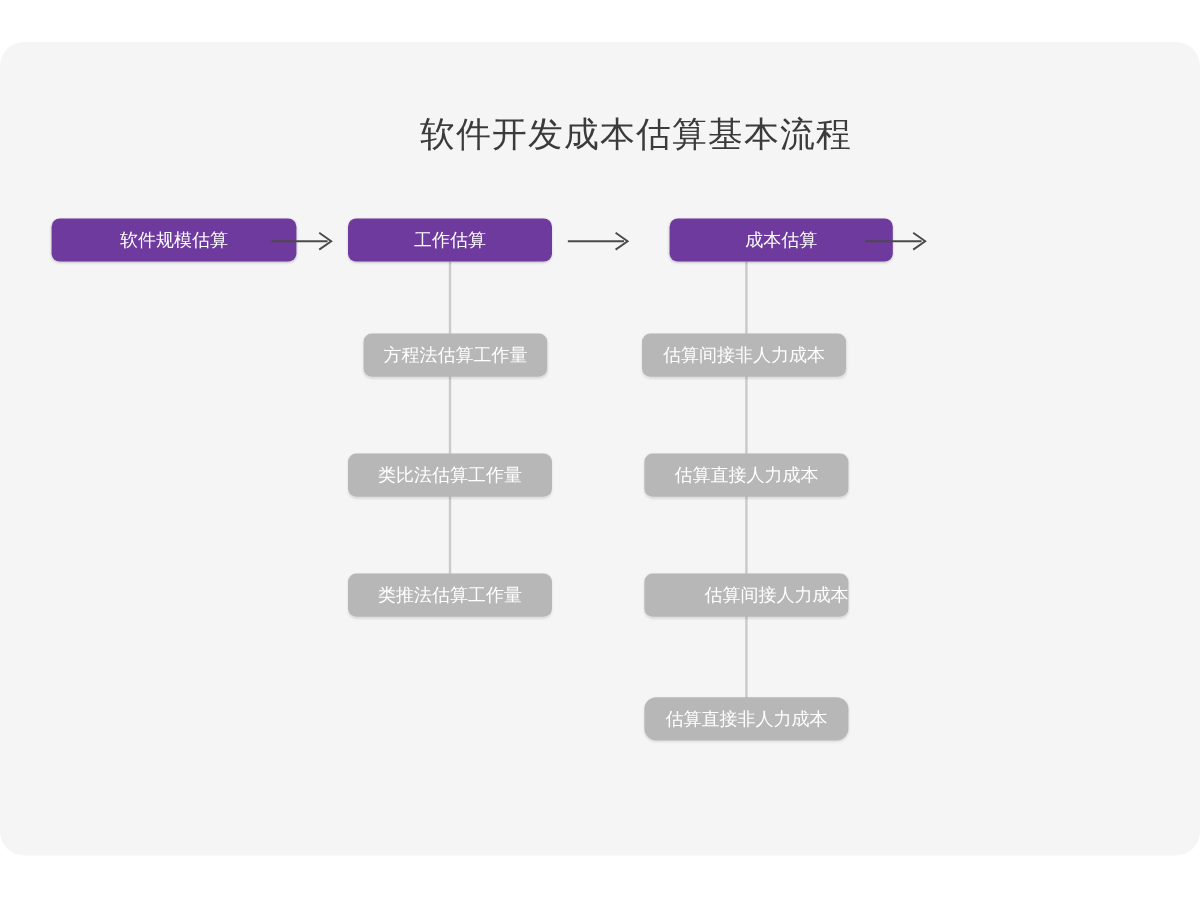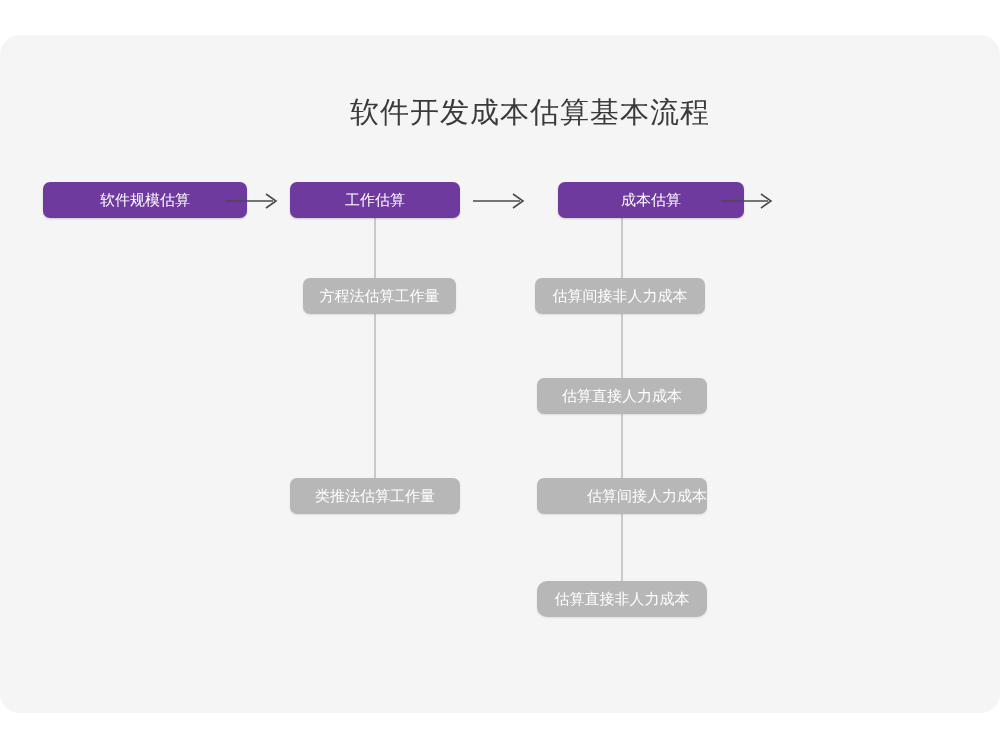--- a/index.html
+++ b/index.html
@@ -104,20 +104,21 @@
     <svg width="54" height="22" viewBox="0 0 54 22" aria-hidden="true">
       <line x1="0" y1="11" x2="47" y2="11" stroke="#4a4a4a" stroke-width="1.6"></line>
       <polyline points="40,4 50,11 40,18" fill="none" stroke="#4a4a4a" stroke-width="1.6"></polyline>
     </svg>
   </div>
 
   <div class="node primary" style="left:290px; top:182px; width:170px;">工作估算</div>
 
   <div class="node secondary" style="left:290px; top:278px; width:153px;margin-left:13px;">方程法估算工作量</div>
 
+  <div class="node secondary" style="left:290px; top:378px; width:170px;">类比法估算工作量</div>
 
   <div class="node secondary" style="left:290px; top:478px; width:170px;">类推法估算工作量</div>
 
   <div class="arrow" style="left:473px; top:190px; width:54px;">
     <svg width="54" height="22" viewBox="0 0 54 22" aria-hidden="true">
       <line x1="0" y1="11" x2="47" y2="11" stroke="#4a4a4a" stroke-width="1.6"></line>
       <polyline points="40,4 50,11 40,18" fill="none" stroke="#4a4a4a" stroke-width="1.6"></polyline>
     </svg>
   </div>
 

